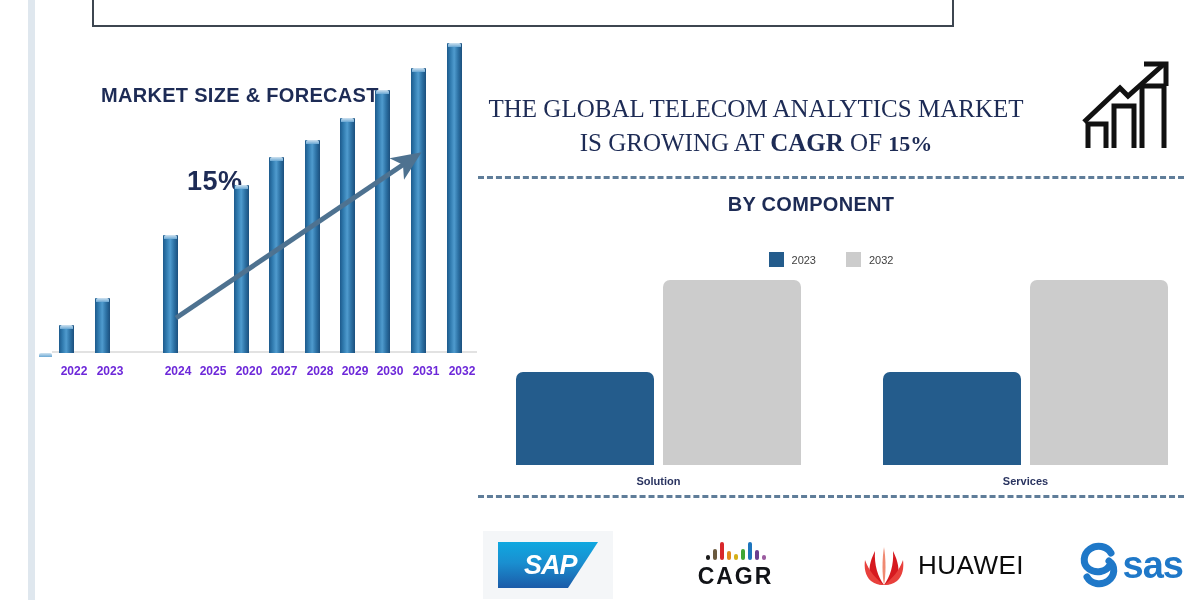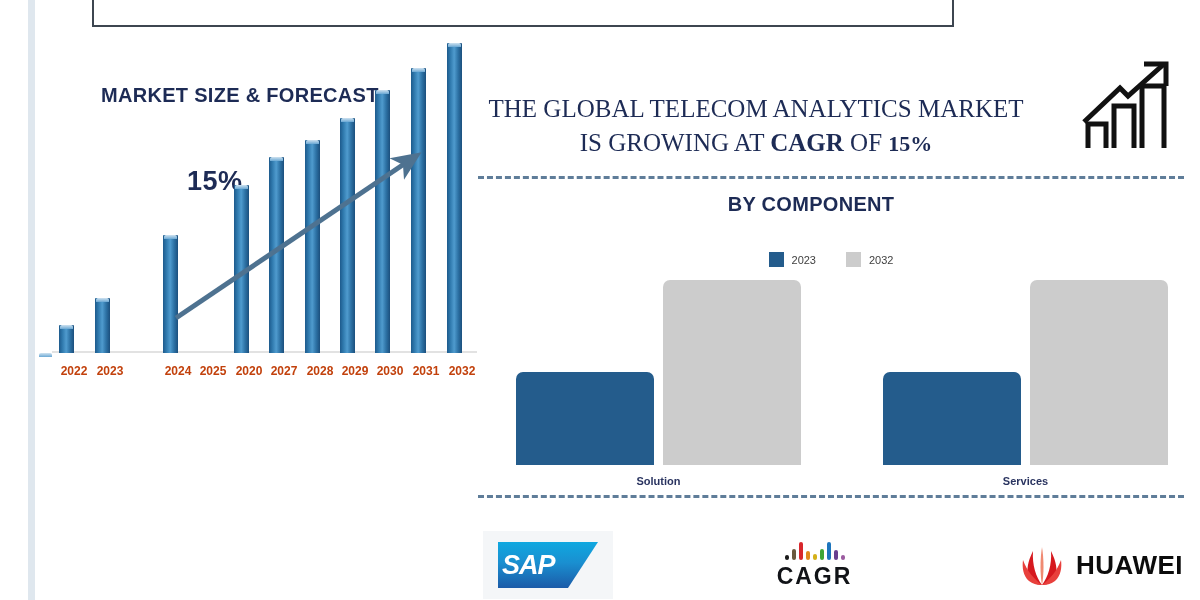--- a/index.html
+++ b/index.html
@@ -103,21 +103,21 @@
     left: 1px; right: 1px; top: 0;
     height: 4px;
     background: linear-gradient(to bottom, #cfe2f0, #6aa8d4);
     border-radius: 2px 2px 0 0;
   }
   .gyear {
     position: absolute;
     bottom: 112px;
     font-size: 12px;
     font-weight: bold;
-    color: #c2410c;
+    color: #6d28d9;
     text-align: center;
     width: 34px;
     margin-left: -9px;
   }
   .growth-arrow { position: absolute; left: 0; top: 0; }
 
   
   .ms-2023 {
     position: absolute;
     left: 52px;
@@ -241,38 +241,38 @@
     background: linear-gradient(to bottom, #0fa8e0 0%, #1a8fd0 45%, #1b5ba8 100%);
     clip-path: polygon(0 0, 100% 0, 70% 100%, 0 100%);
     display: flex; align-items: center; justify-content: flex-start;
   }
   .sap-text {
     color: #ffffff;
     font-size: 27px;
     font-weight: bold;
     font-style: italic;
     letter-spacing: -1px;
-    padding-left: 4px;
+    padding-left: 26px;
   }
 
   
   .cisco-wrap { width: 140px; text-align: center; }
   .cisco-bars {
     display: flex; align-items: flex-end; justify-content: center;
     gap: 3px; height: 20px; margin-bottom: 3px;
   }
   .cisco-bar { width: 4px; border-radius: 2px; }
   .cisco-text {
     font-size: 23px; font-weight: bold; letter-spacing: 2px; color: #111317;
   }
 
   
   .huawei-wrap { display: flex; align-items: center; gap: 8px; }
   .huawei-text {
-    font-size: 26px; font-weight: bold; letter-spacing: 0.5px; color: #0c0c0c;
+    font-size: 26px; font-weight: normal; letter-spacing: 0.5px; color: #0c0c0c;
   }
 
   
   .sas-wrap { display: flex; align-items: center; gap: 2px; }
   .sas-text {
     font-size: 38px; font-weight: bold; color: #1f78c8; letter-spacing: -1px;
   }
 </style>
 </head>
 <body>
@@ -404,16 +404,25 @@
             <path d="M26,44 C18,38 11,30 7,19 C6,26 7,35 13,40 C17,43 22,44 26,44 Z" fill="#e8403c"></path>
             <path d="M26,44 C32,36 36,24 35,10 C38,16 42,26 40,34 C38,41 32,44 26,44 Z" fill="#d6191f"></path>
             <path d="M26,44 C34,38 41,30 45,19 C46,26 45,35 39,40 C35,43 30,44 26,44 Z" fill="#e8403c"></path>
             <path d="M26,44 C24,34 24,18 26,6 C28,18 28,34 26,44 Z" fill="#f08a72"></path>
           </g>
         </svg>
         <span class="huawei-text">HUAWEI</span>
       </div>
     </div>
 
+    <div class="logo-cell">
+      <div class="sas-wrap">
+        <svg width="44" height="52" viewBox="0 0 44 52">
+          <path d="M34,14 C30,7 20,5 13,10 C6,15 5,25 12,30 C19,35 29,33 33,26" fill="none" stroke="#1f78c8" stroke-width="7" stroke-linecap="round"></path>
+          <path d="M10,38 C14,45 24,47 31,42 C38,37 39,27 32,22" fill="none" stroke="#1f78c8" stroke-width="7" stroke-linecap="round"></path>
+        </svg>
+        <span class="sas-text">sas</span>
+      </div>
+    </div>
 
   </div>
 
 </div>
 
 </body></html>

